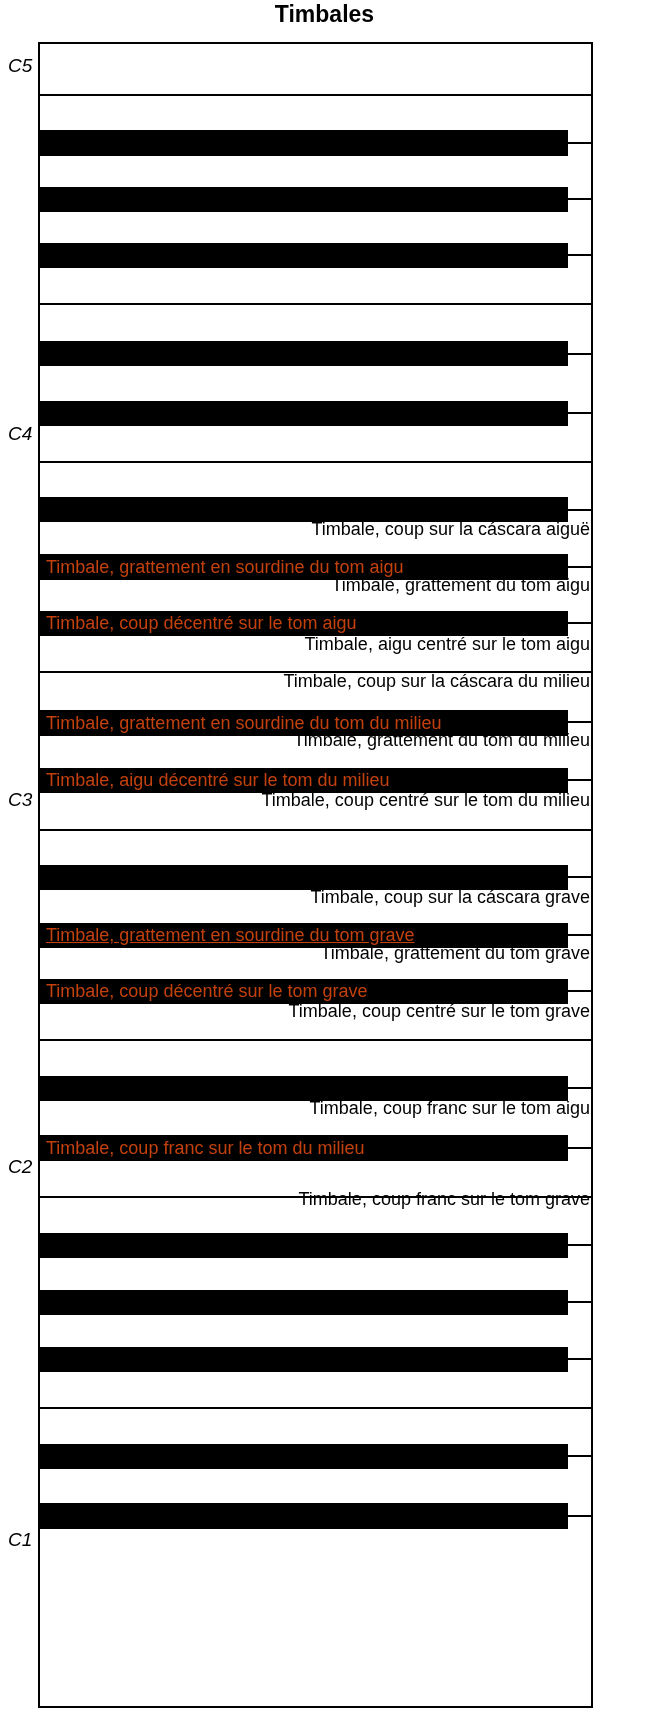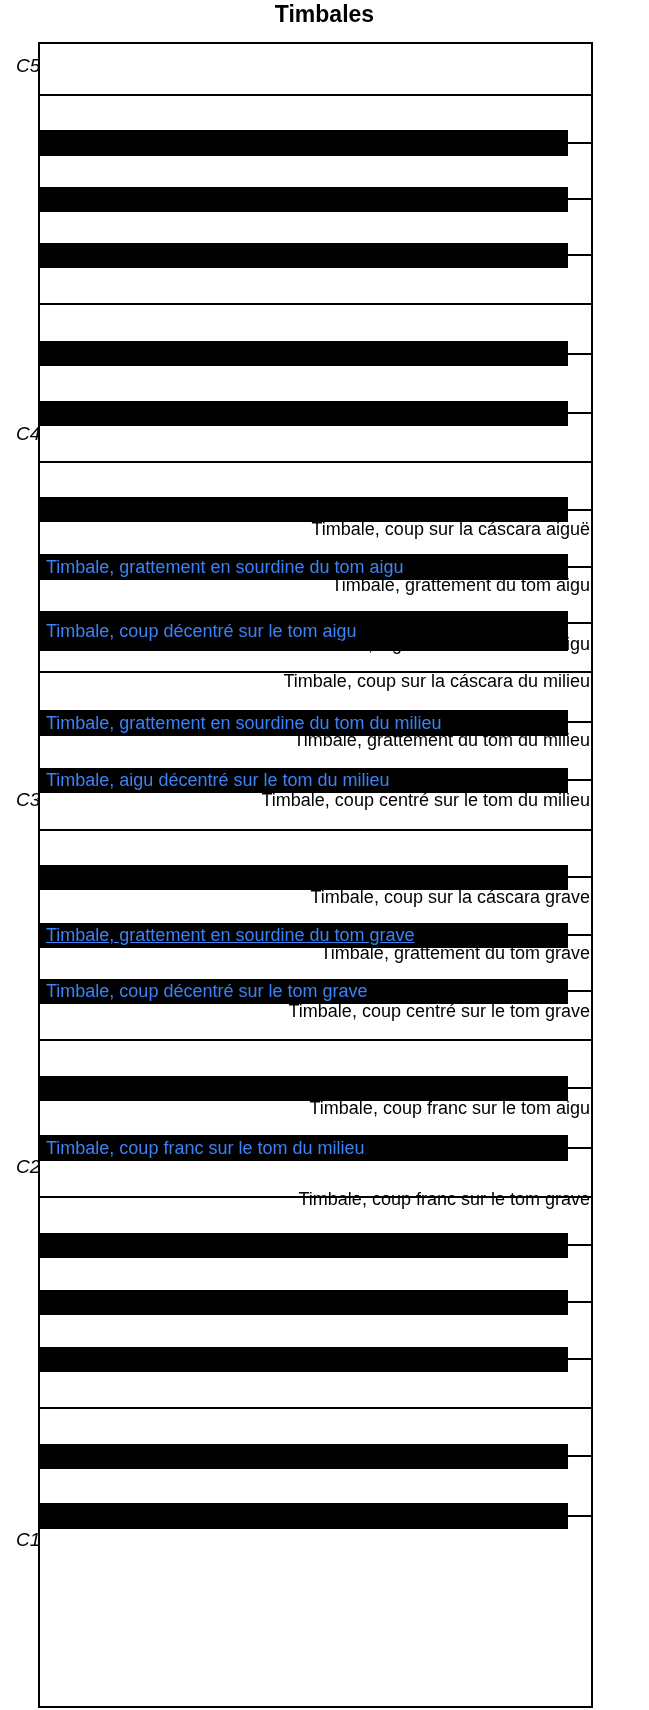--- a/index.html
+++ b/index.html
@@ -3,26 +3,26 @@
 <meta charset="utf-8">
 <style>
   html, body { margin: 0; padding: 0; background: #ffffff; }
   body { width: 649px; height: 1710px; position: relative; overflow: hidden;
          font-family: "Liberation Sans", "DejaVu Sans", sans-serif; color: #000; }
   .title { position: absolute; left: 0; width: 649px; top: 0; text-align: center;
            font-weight: bold; font-size: 23px; line-height: 28px; }
   .keyboard { position: absolute; left: 38px; top: 42px; width: 555px; height: 1666px;
               border: 2px solid #000; box-sizing: border-box; background: #fff; }
   .hline { position: absolute; height: 2px; background: #000; }
-  .black-key { position: absolute; left: 38px; width: 530px; background: #000; color: #3b82f6;
+  .black-key { position: absolute; left: 38px; width: 530px; background: #000; color: #c2410c;
                font-size: 18px; display: flex; align-items: center; padding-left: 8px;
                box-sizing: border-box; white-space: nowrap; }
   .white-label { position: absolute; right: 59px; font-size: 18px; text-align: right;
                  white-space: nowrap; line-height: 22px; }
-  .octave-label { position: absolute; left: 16px; font-size: 19px; font-style: italic; line-height: 22px; }
+  .octave-label { position: absolute; left: 8px; font-size: 19px; font-style: italic; line-height: 22px; }
 </style>
 </head>
 <body>
 
 <div class="title">Timbales</div>
 
 <div id="labels-layer">
     <div class="octave-label" style="top: 55px;">C5</div>
     <div class="octave-label" style="top: 423px;">C4</div>
     <div class="octave-label" style="top: 789px;">C3</div>
@@ -63,21 +63,21 @@
     <div class="hline" style="left: 568px; width: 25px; top: 1515px;"></div>
     <div class="black-key" style="top: 130px; height: 26px;"></div>
     <div class="black-key" style="top: 187px; height: 25px;"></div>
     <div class="black-key" style="top: 243px; height: 25px;"></div>
     <div class="black-key" style="top: 341px; height: 25px;"></div>
     <div class="black-key" style="top: 401px; height: 25px;"></div>
     <div class="black-key" style="top: 497px; height: 25px;"></div>
     <div class="black-key" style="top: 554px; height: 26px;">
       <span>Timbale, grattement en sourdine du tom aigu</span>
     </div>
-    <div class="black-key" style="top: 611px; height: 40px;">
+    <div class="black-key" style="top: 611px; height: 25px;">
       <span>Timbale, coup décentré sur le tom aigu</span>
     </div>
     <div class="black-key" style="top: 710px; height: 26px;">
       <span>Timbale, grattement en sourdine du tom du milieu</span>
     </div>
     <div class="black-key" style="top: 768px; height: 25px;">
       <span>Timbale, aigu décentré sur le tom du milieu</span>
     </div>
     <div class="black-key" style="top: 865px; height: 25px;"></div>
     <div class="black-key" style="top: 923px; height: 25px; text-decoration: underline;">

